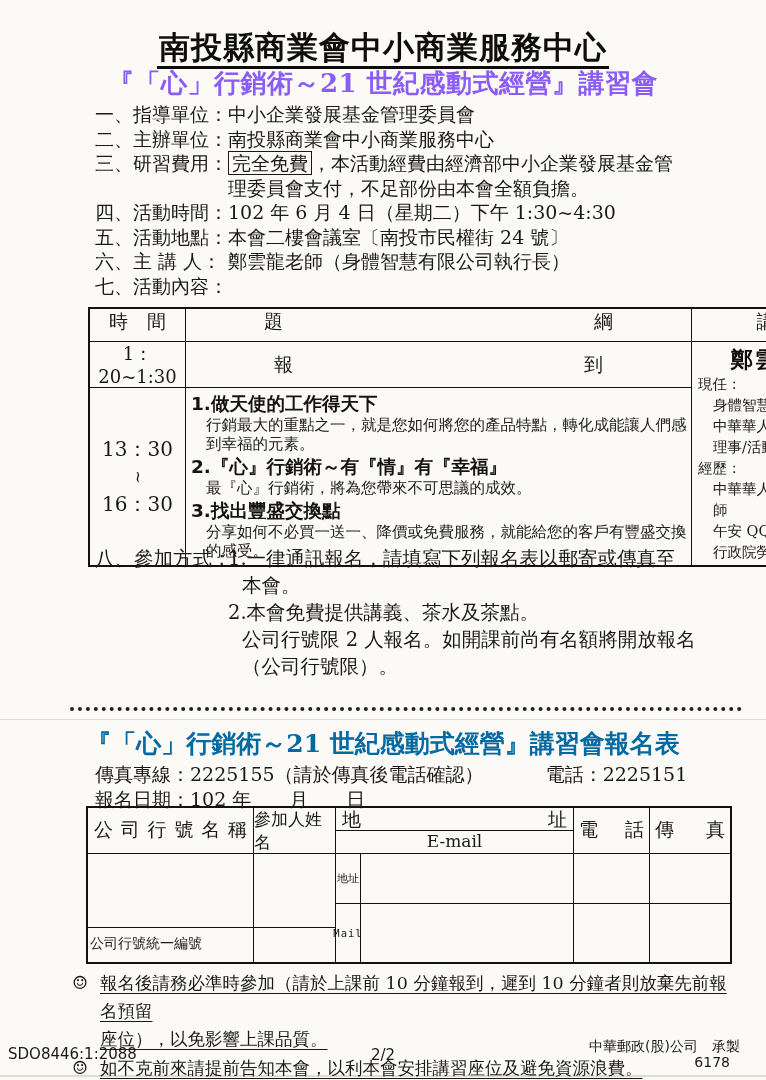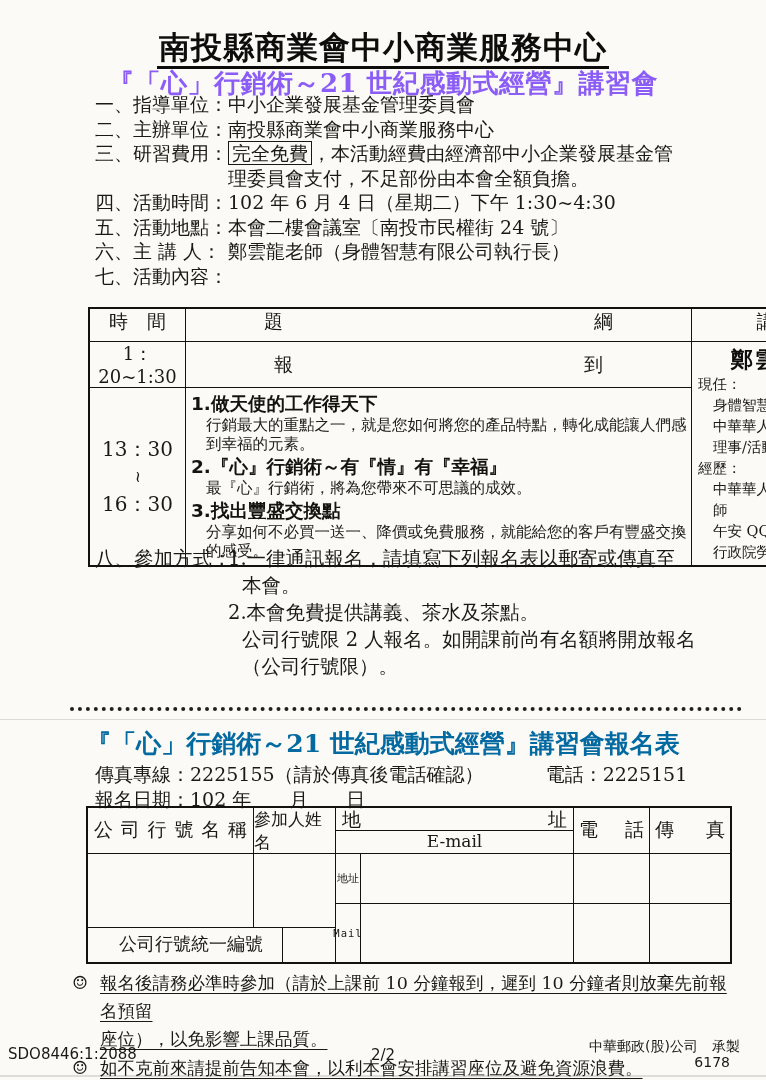--- a/index.html
+++ b/index.html
@@ -22,21 +22,21 @@
   }
   .org-title span {
     font-size:31px; font-weight:bold; letter-spacing:1px;
     border-bottom:3px solid #0e0d0b; padding:0 2px 1px 2px; color:#0e0d0b;
   }
   .event-title {
     position:absolute; top:66px; left:0; width:766px; text-align:center;
     font-size:26px; font-weight:bold; letter-spacing:0.5px; color:#8b5cf6;
   }
 
-  .info-block { position:absolute; top:92px; left:95px; width:640px; font-size:19px; }
+  .info-block { position:absolute; top:102px; left:95px; width:640px; font-size:19px; }
   .info-row { display:flex; line-height:24.5px; }
   .info-row .lbl { width:133px; flex:0 0 133px; white-space:nowrap; }
   .info-row .val { flex:1; }
   .boxed { border:1.5px solid #1b1916; padding:0 3px; }
   .cont { margin-left:133px; line-height:24.5px; }
 
   table.agenda {
     position:absolute; left:88px; top:307px; width:649px;
     border-collapse:collapse; table-layout:fixed;
     border:2px solid #131210;
@@ -88,21 +88,21 @@
   }
   .cell { position:absolute; box-sizing:border-box; font-size:19px; }
   .br { border-right:1.5px solid #131210; }
   .bb { border-bottom:1.5px solid #131210; }
   .just { text-align:justify; text-align-last:justify; }
   .cen  { display:flex; align-items:center; justify-content:center; }
   .addr-sub { display:flex; justify-content:space-between; padding:0 6px; height:23px; border-bottom:1.5px solid #131210; box-sizing:border-box; line-height:23px; }
   .email-sub { height:21px; text-align:center; font-size:17px; line-height:21px; }
   .tiny-lbl { font-size:11px; display:flex; align-items:center; justify-content:center; }
   .mail-lbl { font-family:"DejaVu Sans Mono","Liberation Mono",monospace; font-size:10.5px; letter-spacing:1px; }
-  .taxid { font-size:18px; line-height:31px; padding:0 2px; white-space:nowrap;margin-left:29px; }
+  .taxid { font-size:14px; line-height:31px; padding:0 2px; white-space:nowrap; }
 
   .notes-block { position:absolute; top:969px; left:72px; width:666px; }
   .note-row { display:flex; margin-bottom:1px; }
   .note-bullet { width:28px; flex:0 0 28px; font-size:18px; line-height:28px; }
   .note-text { font-size:17.5px; line-height:28px; }
   .note-text span { text-decoration:underline; text-underline-offset:4px; text-decoration-thickness:1px; }
 
   .footer-code { position:absolute; left:8px; top:1045px; font-family:"DejaVu Sans","Liberation Sans",sans-serif; font-size:15px; }
   .footer-page { position:absolute; left:0; top:1046px; width:766px; text-align:center; font-size:15px; font-family:"DejaVu Sans","Liberation Sans",sans-serif; }
   .footer-right { position:absolute; right:26px; top:1038px; text-align:right; font-family:"DejaVu Sans","Liberation Sans",sans-serif; font-size:14px; line-height:16px; }

